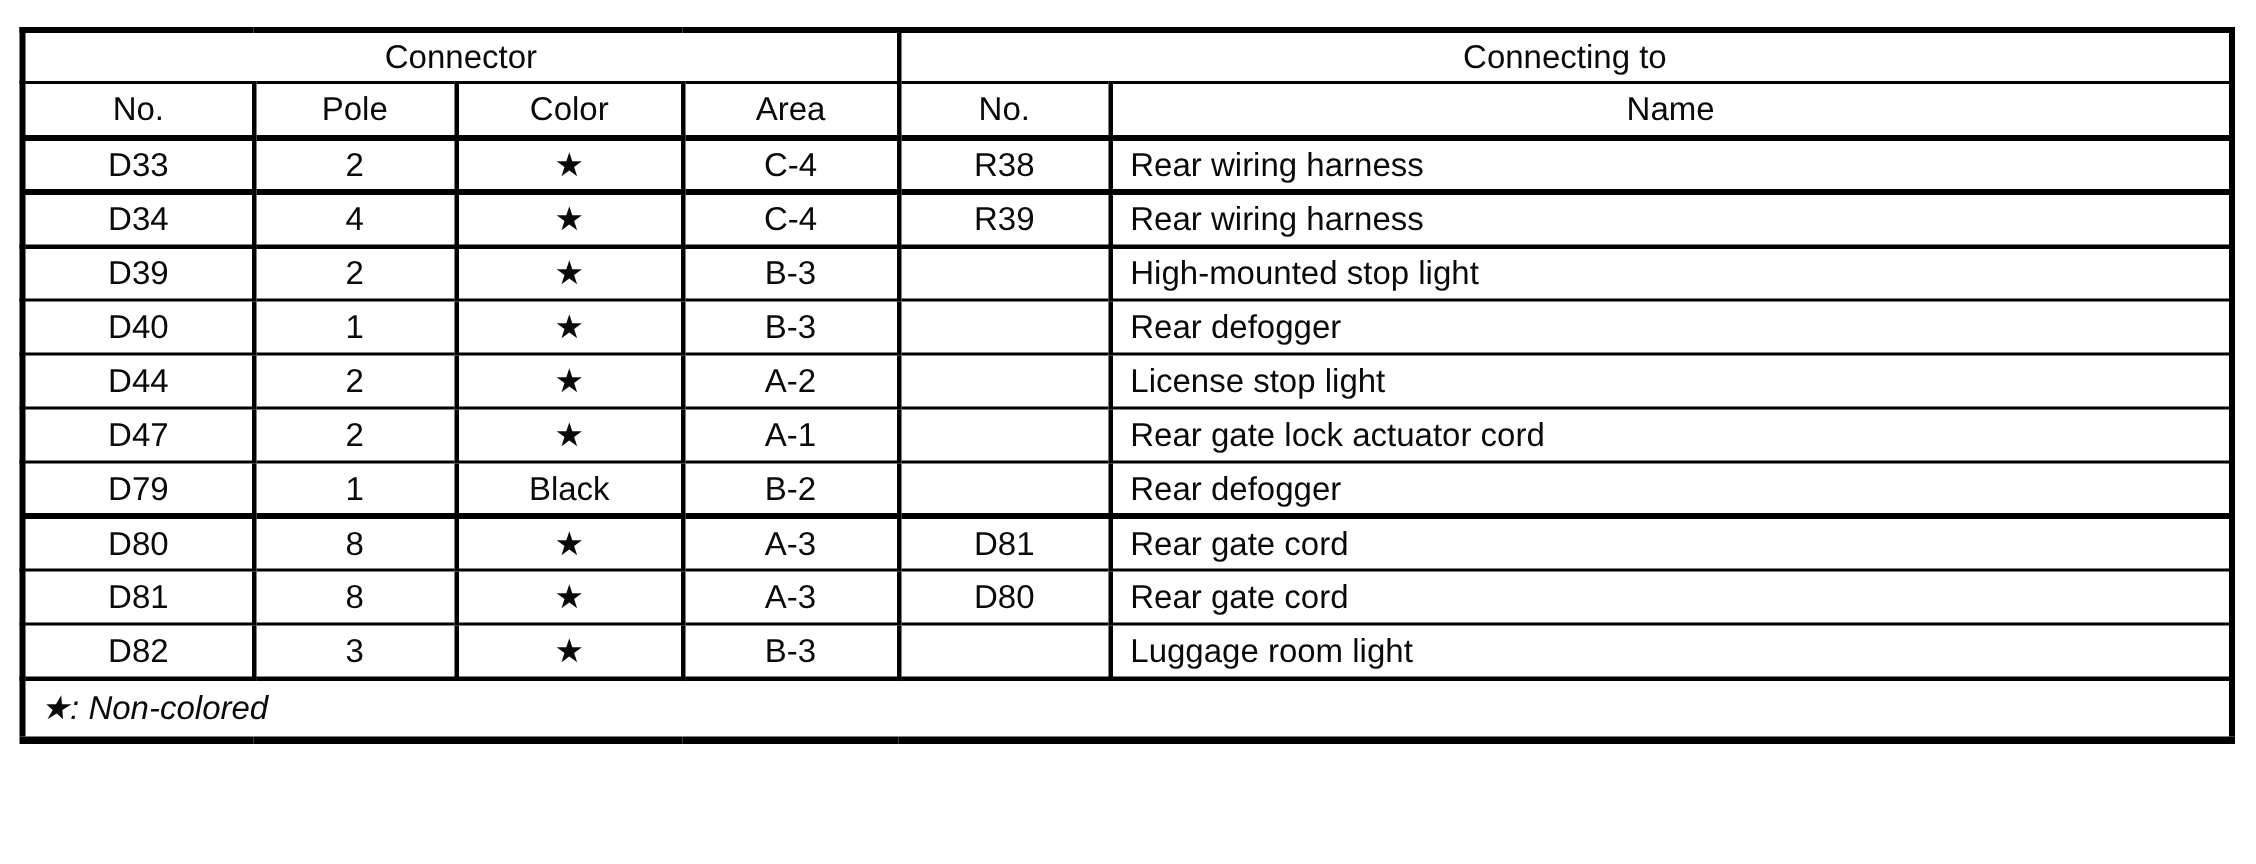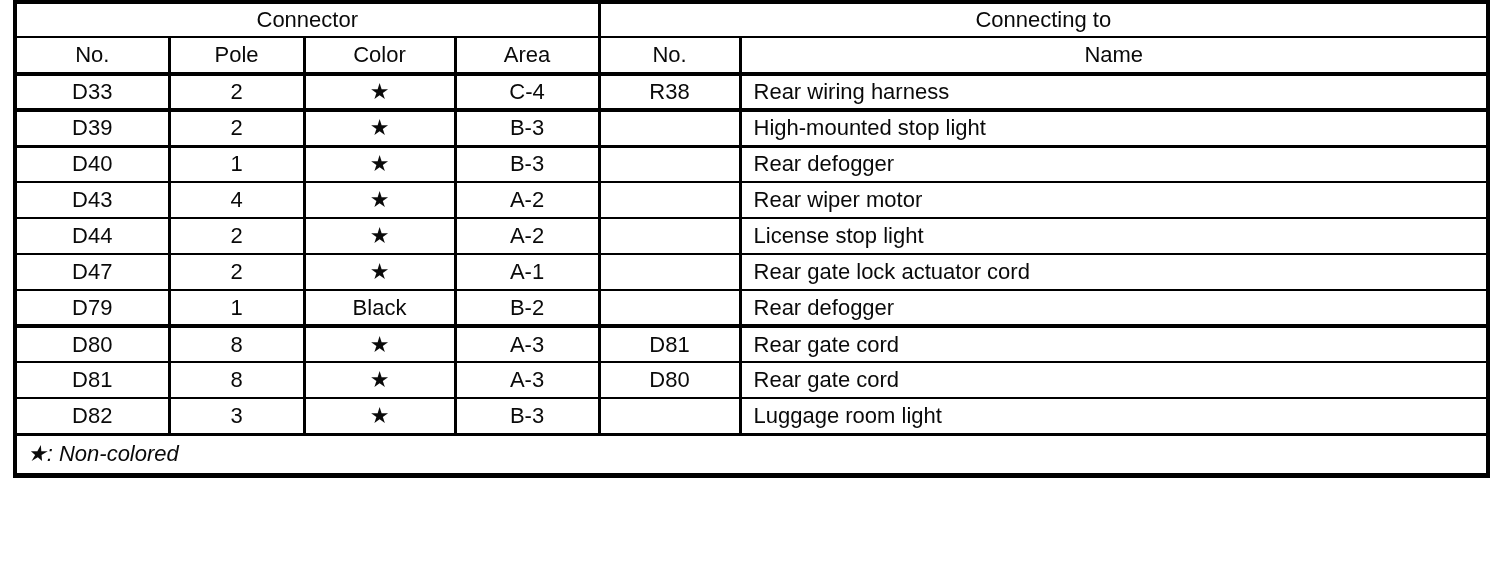--- a/index.html
+++ b/index.html
@@ -8,21 +8,21 @@
     background: #ffffff;
     width: 1504px;
     height: 576px;
     font-family: "Liberation Sans", sans-serif;
     color: #0a0a0a;
   }
   .sheet {
     box-sizing: border-box;
     width: 1504px;
     height: 576px;
-    padding: 0 13px;
+    padding: 18px 13px;
   }
   table.connector-table {
     border-collapse: collapse;
     table-layout: fixed;
     width: 1477px;
     border: 4px solid #000;
     border-bottom-width: 5px;
   }
   th, td {
     box-sizing: border-box;
@@ -92,42 +92,42 @@
     <tbody>
         <tr>
     <td class="c-no">D33</td>
     <td class="c-pole">2</td>
     <td class="c-color">★</td>
     <td class="c-area">C-4</td>
     <td class="c-cno">R38</td>
     <td class="c-name">Rear wiring harness</td>
   </tr>
         <tr>
+    <td class="c-no">D34</td>
+    <td class="c-pole">4</td>
+    <td class="c-color">★</td>
+    <td class="c-area">C-4</td>
+    <td class="c-cno">R39</td>
+    <td class="c-name">Rear wiring harness</td>
+  </tr>
+        <tr>
     <td class="c-no">D39</td>
     <td class="c-pole">2</td>
     <td class="c-color">★</td>
     <td class="c-area">B-3</td>
     <td class="c-cno"></td>
     <td class="c-name">High-mounted stop light</td>
   </tr>
         <tr>
     <td class="c-no">D40</td>
     <td class="c-pole">1</td>
     <td class="c-color">★</td>
     <td class="c-area">B-3</td>
     <td class="c-cno"></td>
     <td class="c-name">Rear defogger</td>
-  </tr>
-        <tr>
-    <td class="c-no">D43</td>
-    <td class="c-pole">4</td>
-    <td class="c-color">★</td>
-    <td class="c-area">A-2</td>
-    <td class="c-cno"></td>
-    <td class="c-name">Rear wiper motor</td>
   </tr>
         <tr>
     <td class="c-no">D44</td>
     <td class="c-pole">2</td>
     <td class="c-color">★</td>
     <td class="c-area">A-2</td>
     <td class="c-cno"></td>
     <td class="c-name">License stop light</td>
   </tr>
         <tr>

